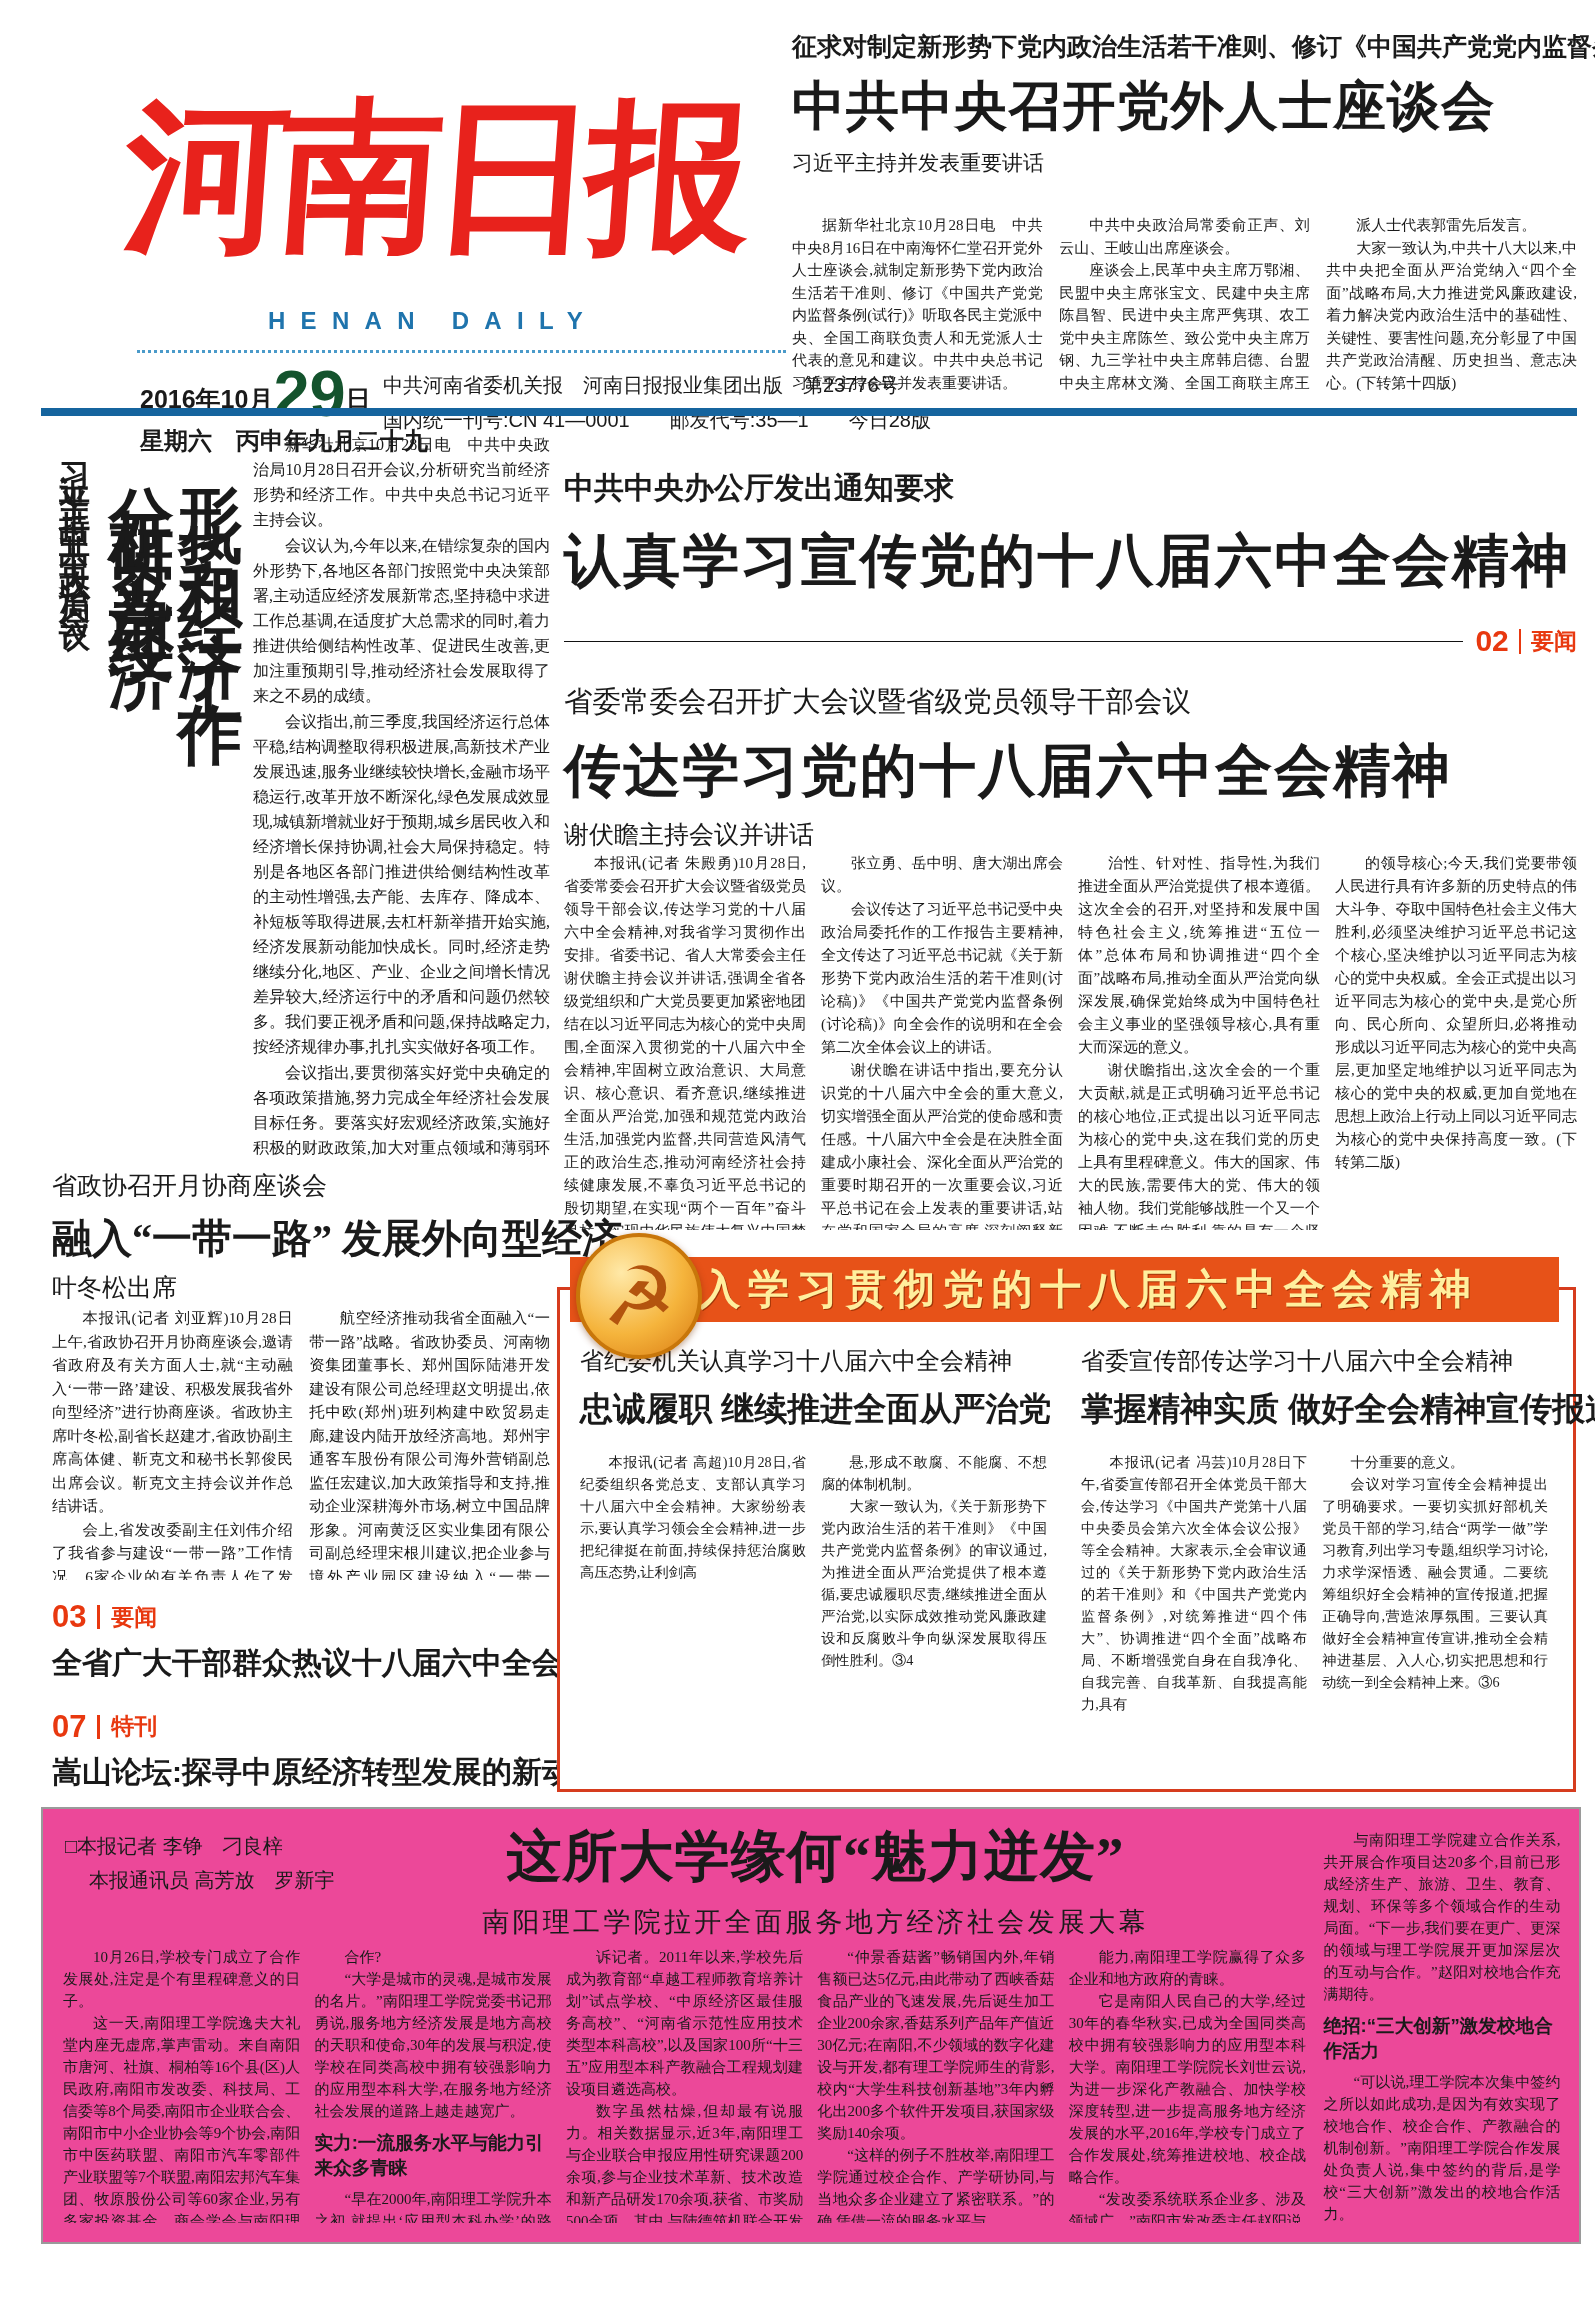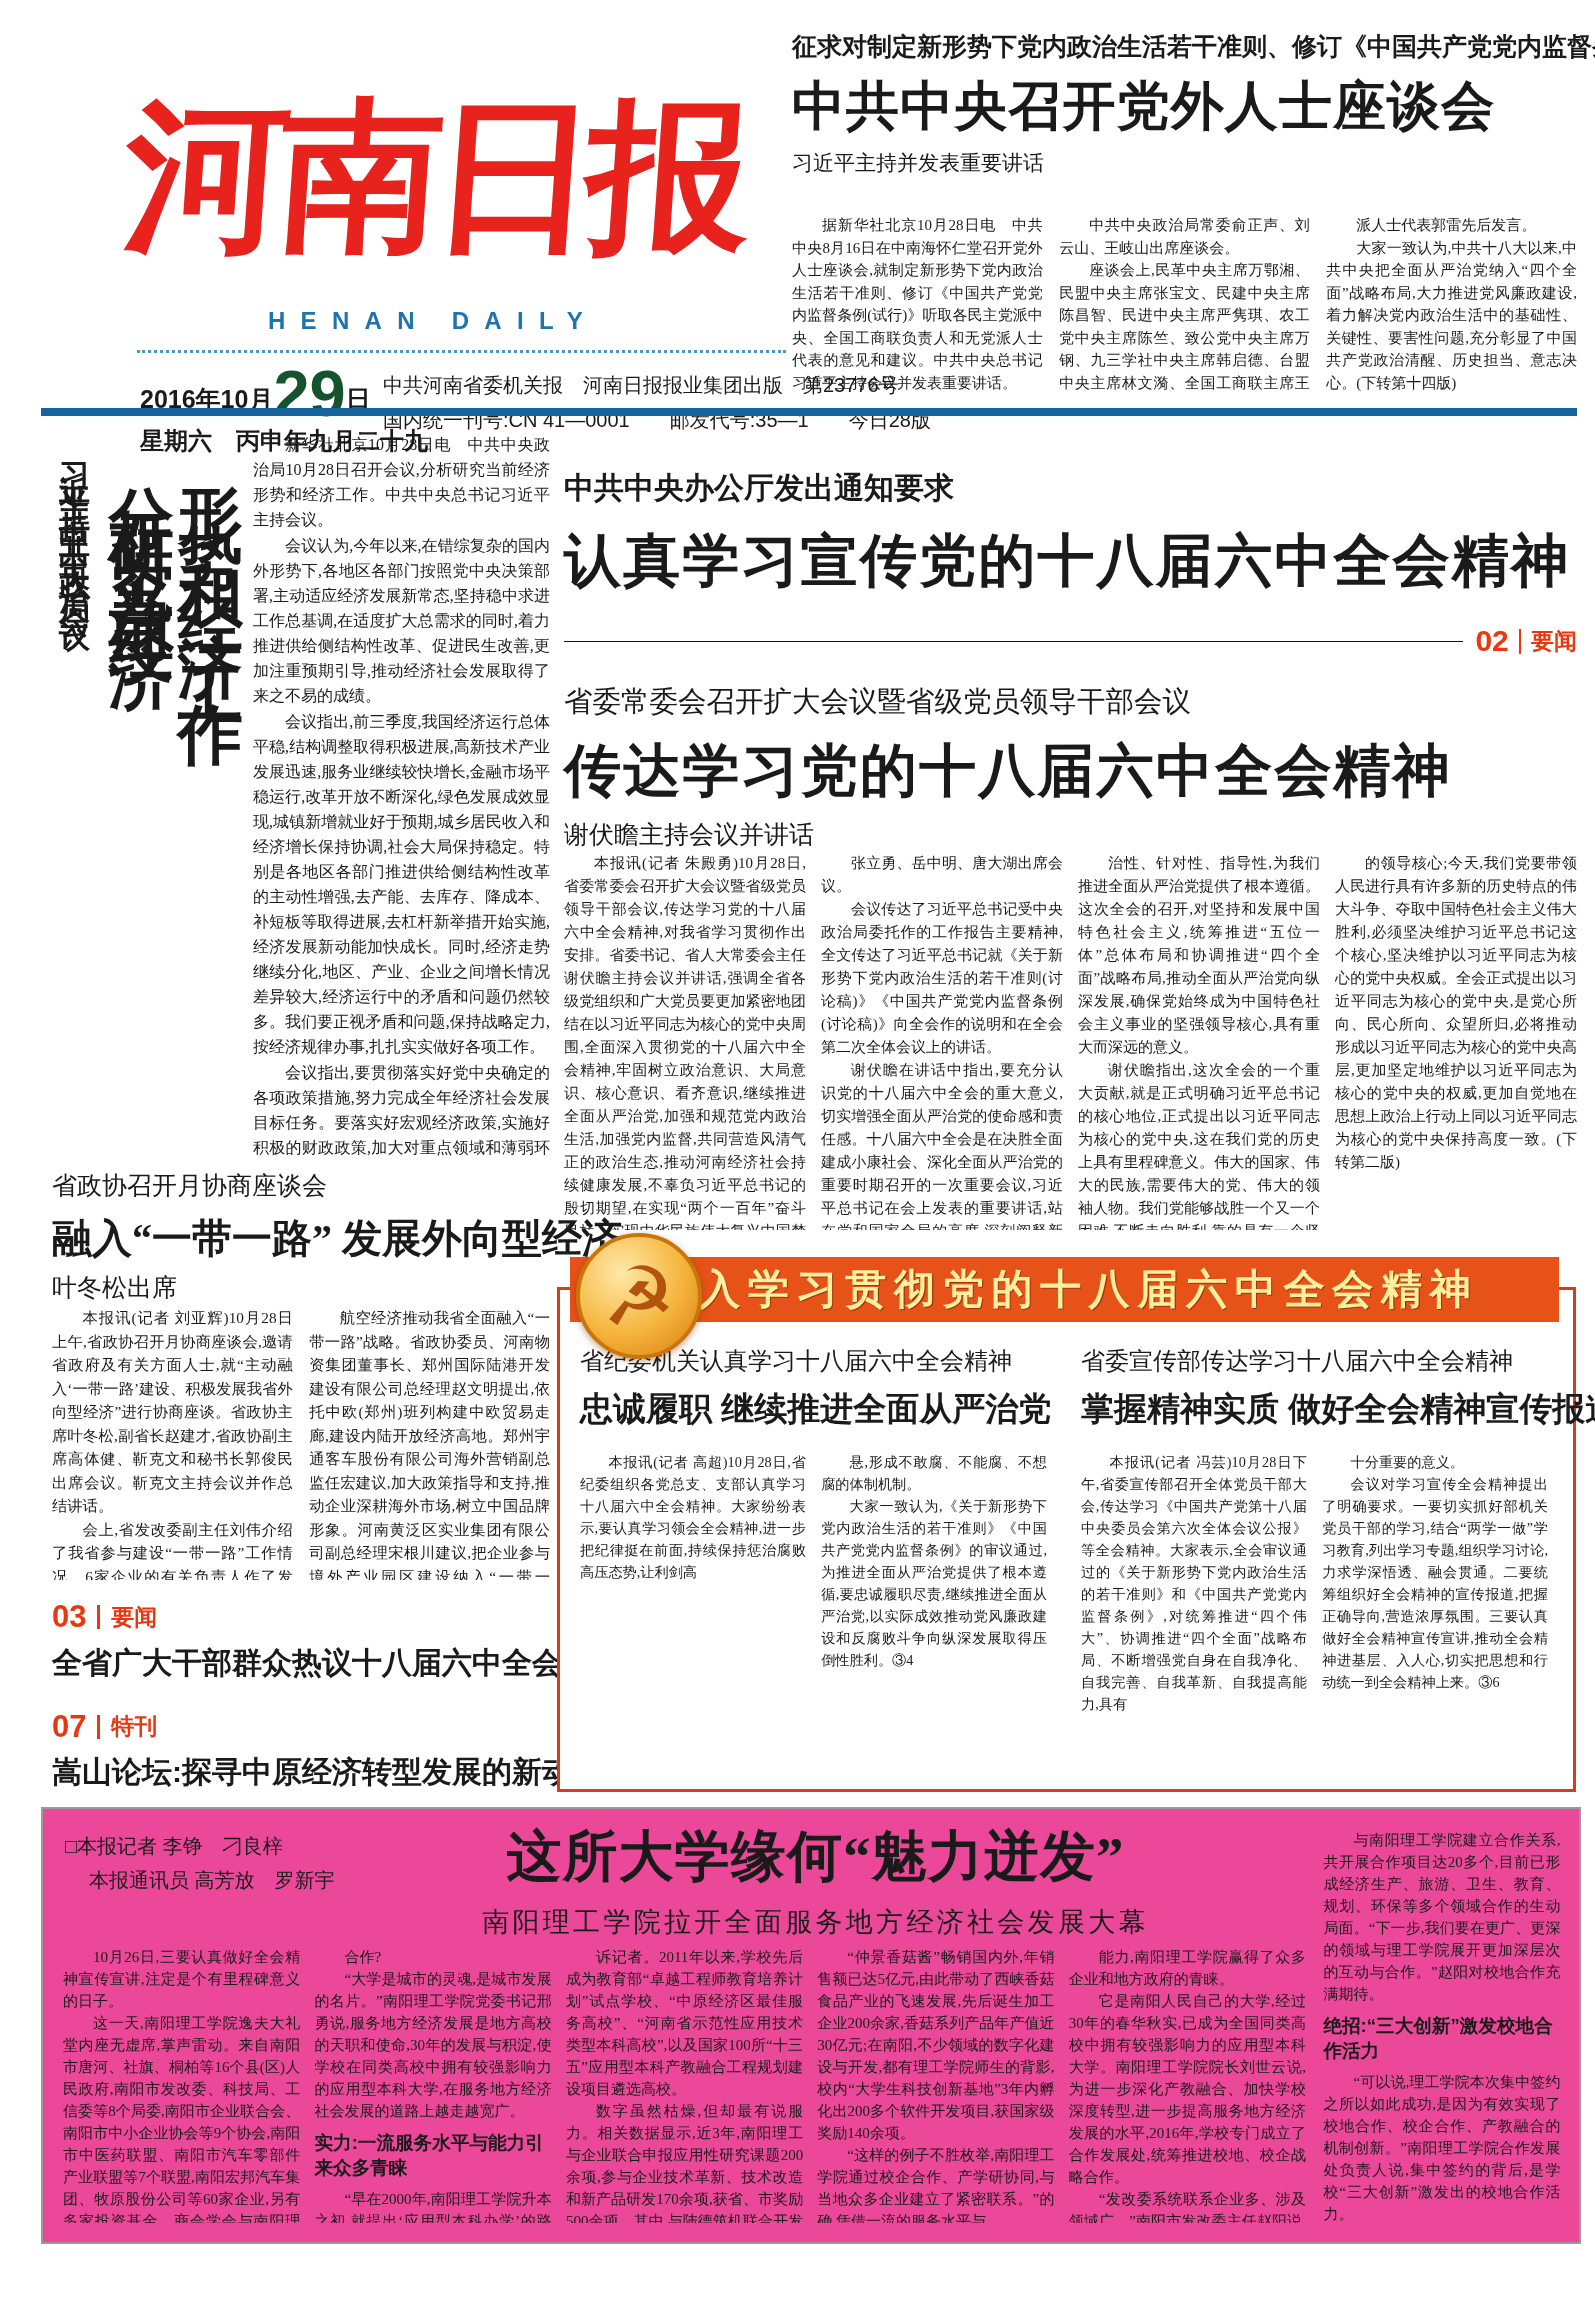--- a/index.html
+++ b/index.html
@@ -241,21 +241,21 @@
   <div style="position:absolute;left:22px;top:20px;">
     <div class="byline">□本报记者 李铮　刁良梓</div>
     <div class="byline" style="padding-left:24px;">本报通讯员 高芳放　罗新宇</div>
   </div>
   <div style="position:absolute;left:307px;top:11px;width:931px;text-align:center;">
     <div class="bt-headline serif">这所大学缘何“魅力迸发”</div>
     <div class="bt-sub sans">南阳理工学院拉开全面服务地方经济社会发展大幕</div>
   </div>
   <div class="bt-cols serif" style="position:absolute;left:20px;top:137px;width:1243px;height:277px;">
     <div class="bt-col">
-        <p class="para">10月26日,三要认真做好全会精神宣传宣讲,注定是个有里程碑意义的日子。</p>
+        <p class="para">10月26日,学校专门成立了合作发展处,注定是个有里程碑意义的日子。</p>
         <p class="para">这一天,南阳理工学院逸夫大礼堂内座无虚席,掌声雷动。来自南阳市唐河、社旗、桐柏等16个县(区)人民政府,南阳市发改委、科技局、工信委等8个局委,南阳市企业联合会、南阳市中小企业协会等9个协会,南阳市中医药联盟、南阳市汽车零部件产业联盟等7个联盟,南阳宏邦汽车集团、牧原股份公司等60家企业,另有多家投资基金、商会学会与南阳理工学院集中签订战略合作协议。至此,南阳理工学院拉开了全面服务地方经济社会发展大幕。</p>
       </div>
     <div class="bt-col">
         <p class="para">合作?</p>
         <p class="para">“大学是城市的灵魂,是城市发展的名片。”南阳理工学院党委书记邢勇说,服务地方经济发展是地方高校的天职和使命,30年的发展与积淀,使学校在同类高校中拥有较强影响力的应用型本科大学,在服务地方经济社会发展的道路上越走越宽广。</p>
         <div class="col-subhead">实力:一流服务水平与能力引来众多青睐</div>
         <p class="para">“早在2000年,南阳理工学院升本之初,就提出‘应用型本科办学’的路子,瞄准市场培养适销对路的实用型人才;坚持产教融合、校企协同育人,主动适应地方发展需要,不断提高服务地方和企业的水平。”邢勇告</p>
       </div>
     <div class="bt-col">
         <p class="para">诉记者。2011年以来,学校先后成为教育部“卓越工程师教育培养计划”试点学校、“中原经济区最佳服务高校”、“河南省示范性应用技术类型本科高校”,以及国家100所“十三五”应用型本科产教融合工程规划建设项目遴选高校。</p>

